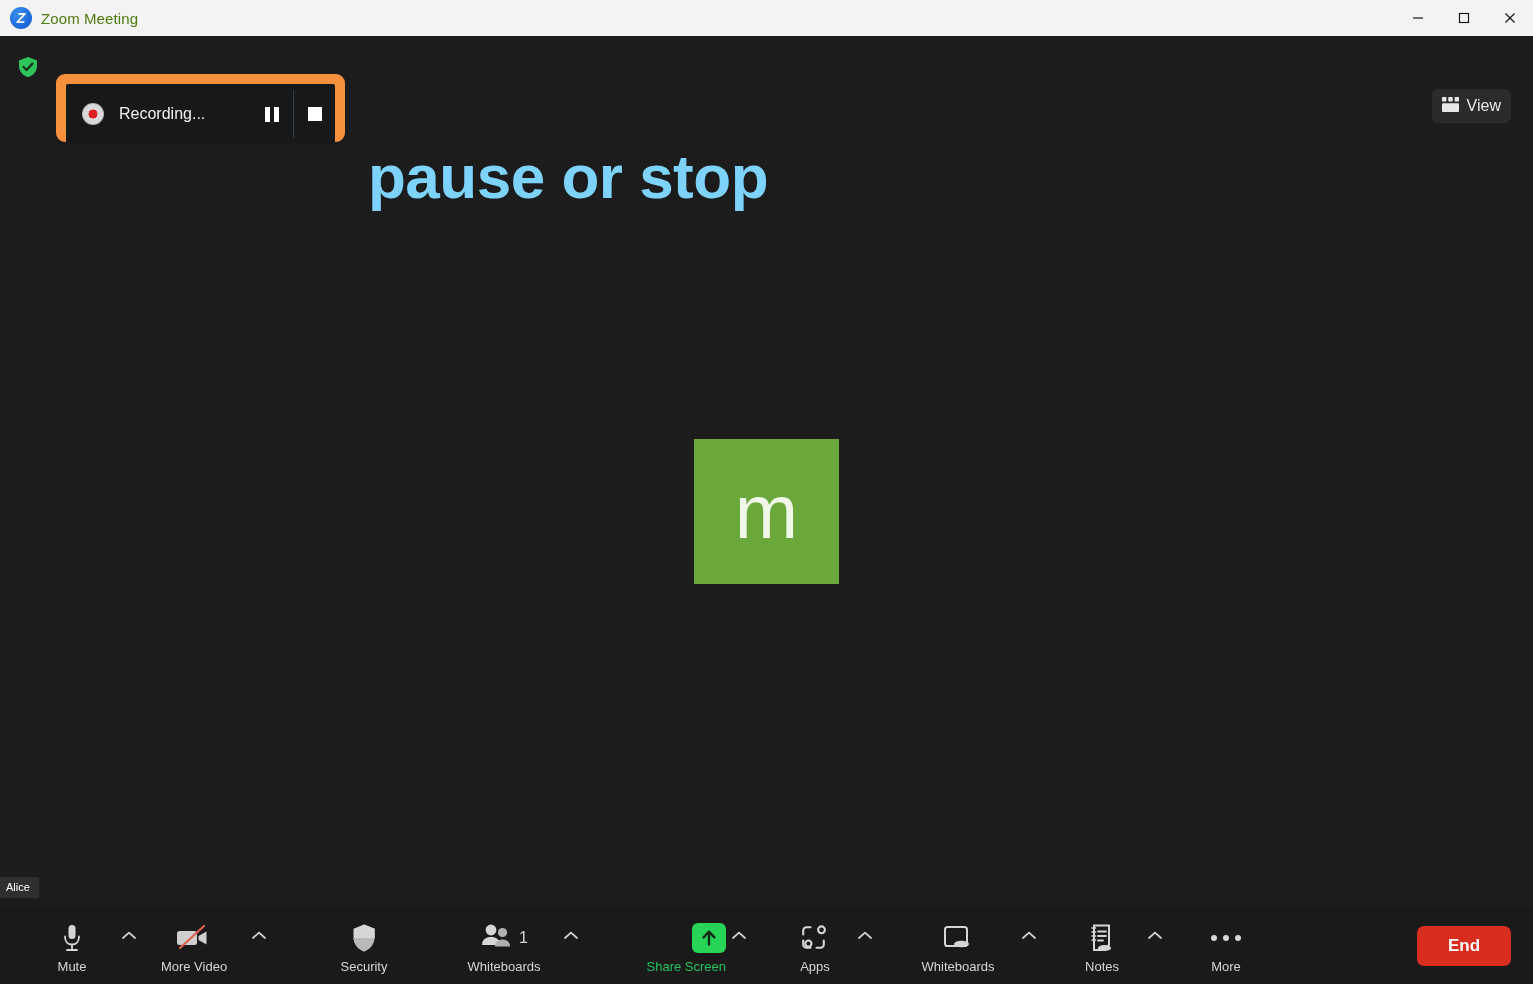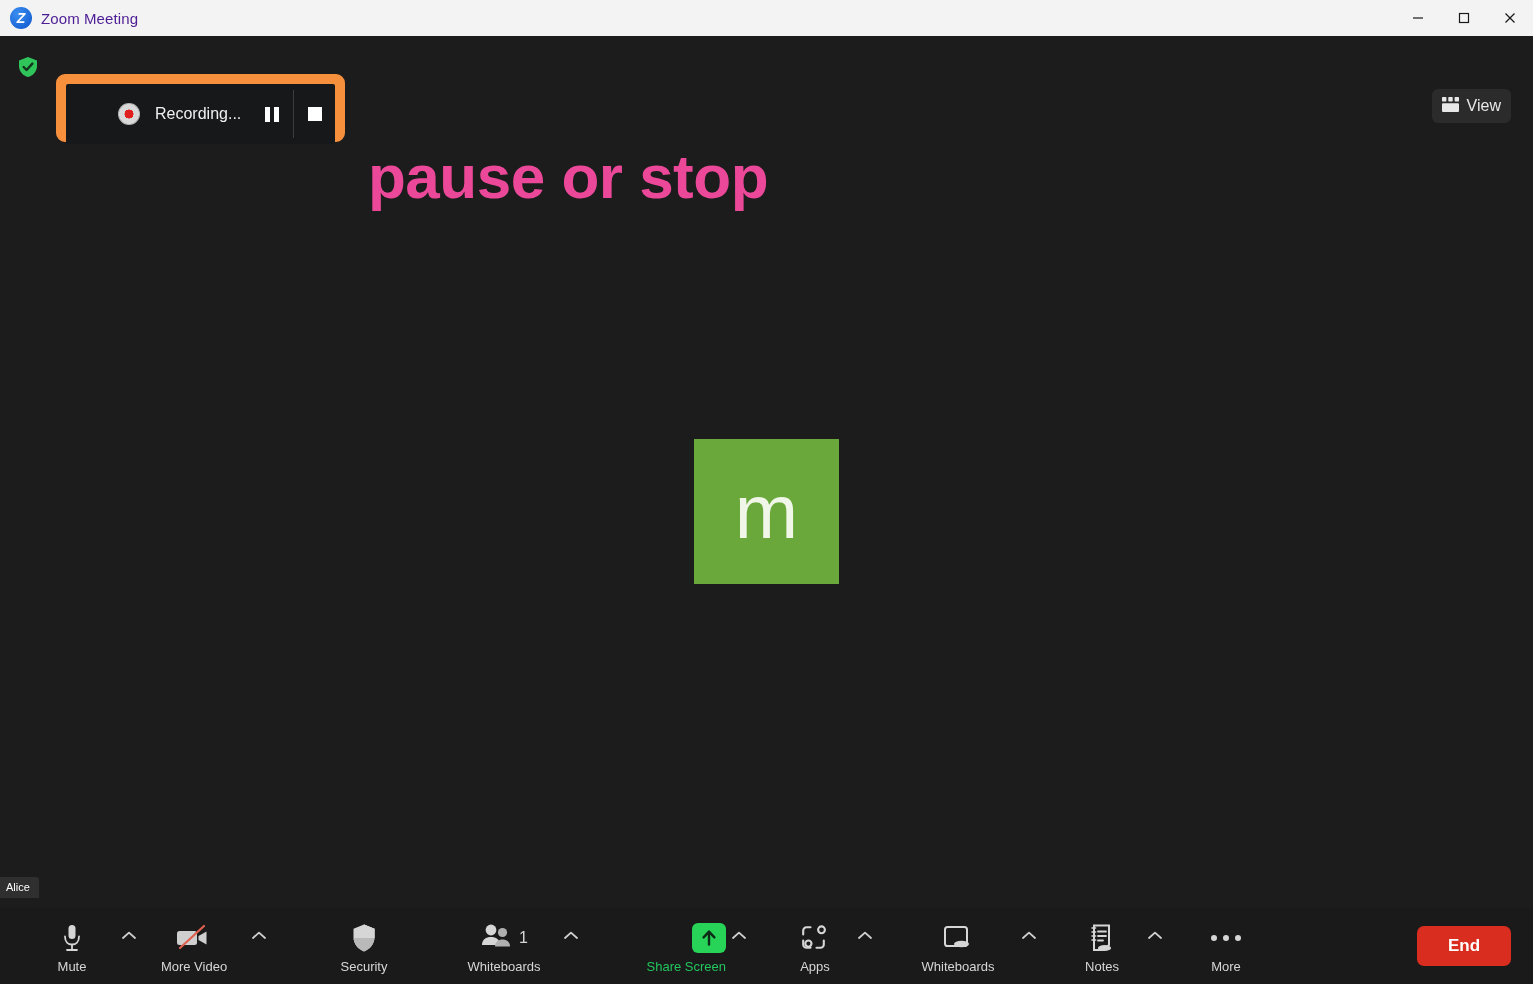--- a/index.html
+++ b/index.html
@@ -35,21 +35,21 @@
     background: radial-gradient(circle at 35% 30%, #3b8ef0 0%, #1a66d8 70%, #1558c0 100%);
     display: flex; align-items: center; justify-content: center;
     color: #ffffff;
     font-size: 14px;
     font-weight: bold;
     font-style: italic;
     line-height: 1;
   }
   .titlebar-title {
     font-size: 15px;
-    color: #4c1d95;
+    color: #4d7c0f;
     letter-spacing: 0.1px;
   }
   .win-buttons { display: flex; height: 36px; }
   .win-btn {
     width: 46px; height: 36px;
     display: flex; align-items: center; justify-content: center;
     color: #1a1a1a;
   }
 
   
@@ -79,21 +79,20 @@
     padding: 0;
   }
   .rec-widget {
     position: absolute;
     left: 4px; top: 4px;
     width: 269px; height: 60px;
     background: #16181a;
     display: flex;
     align-items: center;
     border-radius: 2px;
-    padding-left: 36px;
   }
   .rec-dot {
     margin-left: 16px;
     width: 22px; height: 22px;
     border-radius: 50%;
     background: radial-gradient(circle at 50% 50%, #e02020 0 28%, #d9d9d9 30% 62%, #b7b7b7 64% 100%);
     flex: none;
   }
   .rec-label {
     margin-left: 15px;
@@ -126,21 +125,21 @@
     color: #e8e8e8;
     font-size: 16px;
   }
 
   
   .annotation {
     position: absolute;
     left: 368px; top: 110px;
     font-size: 62px;
     font-weight: bold;
-    color: #ec4899;
+    color: #7dd3fc;
     letter-spacing: -0.5px;
     line-height: 1;
     white-space: nowrap;
   }
 
   
   .avatar-tile {
     position: absolute;
     left: 694px; top: 403px;
     width: 145px; height: 145px;

